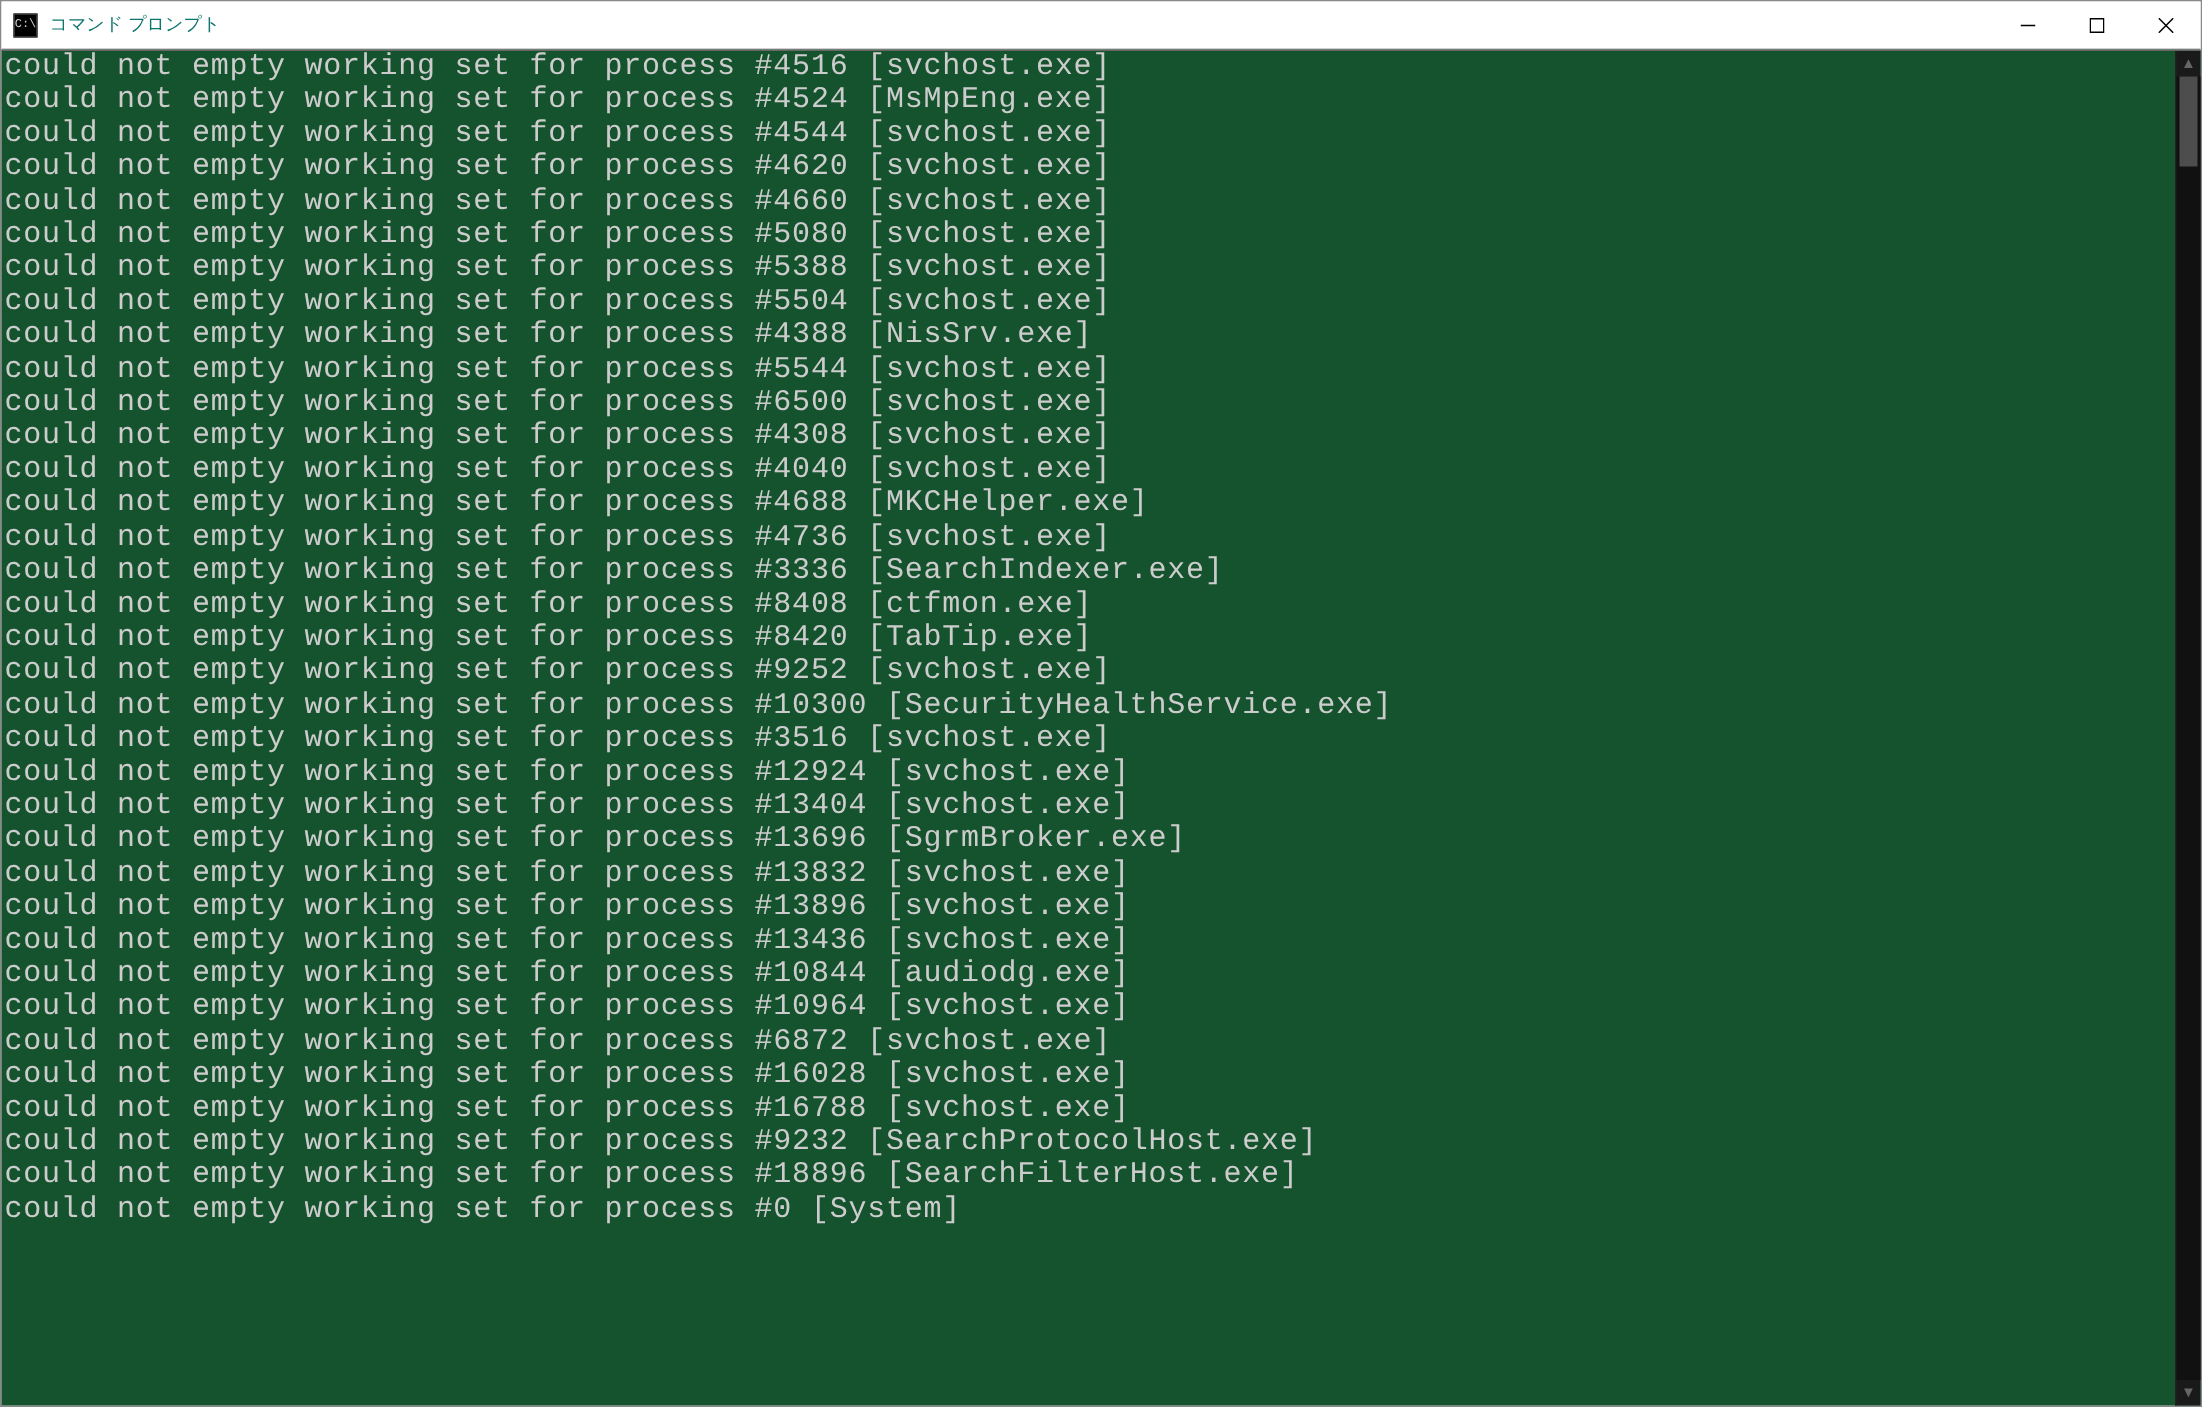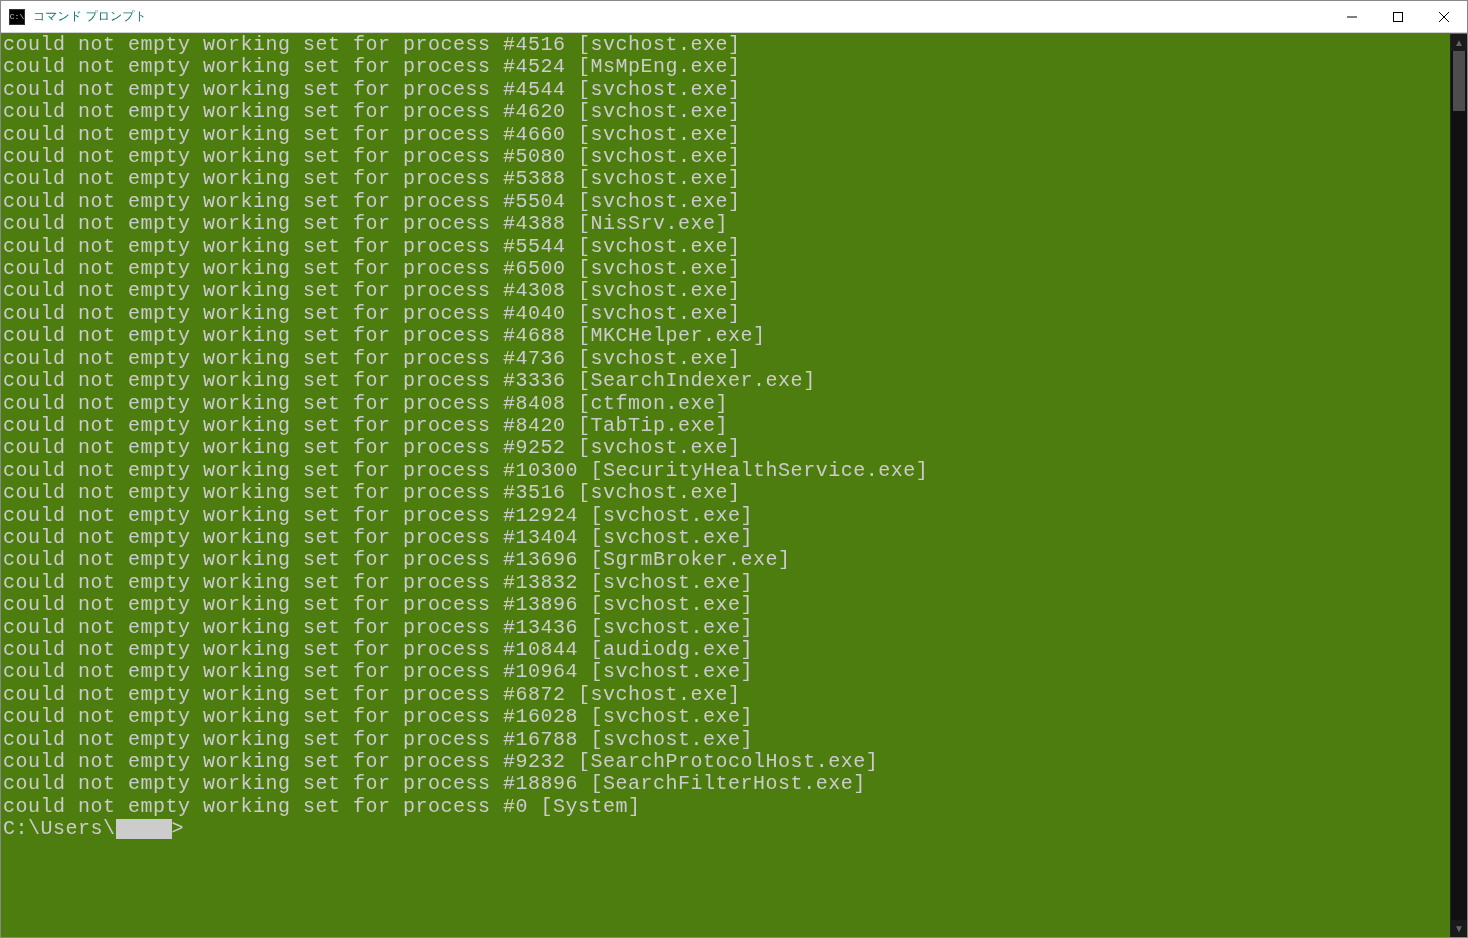--- a/index.html
+++ b/index.html
@@ -41,21 +41,21 @@
     width: 46px; height: 100%;
     display: flex; align-items: center; justify-content: center;
     color: #000;
     font-family: "Segoe MDL2 Assets","Segoe UI Symbol",sans-serif;
   }
   .win-btn svg { stroke: #000; }
 
   .client {
     flex: 1;
     display: flex;
-    background: #4d7c0f;
+    background: #14532d;
     border-top: 1px solid #666;
   }
   .terminal {
     flex: 1;
     overflow: hidden;
     padding: 0 0 0 2px;
   }
   .terminal pre {
     font-family: "MS Gothic","Courier New",monospace;
     font-size: 20px;
@@ -160,21 +160,20 @@
 could not empty working set for process #13436 [svchost.exe]
 could not empty working set for process #10844 [audiodg.exe]
 could not empty working set for process #10964 [svchost.exe]
 could not empty working set for process #6872 [svchost.exe]
 could not empty working set for process #16028 [svchost.exe]
 could not empty working set for process #16788 [svchost.exe]
 could not empty working set for process #9232 [SearchProtocolHost.exe]
 could not empty working set for process #18896 [SearchFilterHost.exe]
 could not empty working set for process #0 [System]
 </pre>
-      <pre class="prompt-row"><span id="pp">C:\Users\</span><span class="redact"></span><span id="ps">&gt;</span></pre>
     </div>
 
     <div class="scrollbar">
       <div class="scroll-btn up">▲</div>
       <div class="scroll-track">
         <div class="scroll-thumb"></div>
       </div>
       <div class="scroll-btn down">▼</div>
     </div>
   </div>

